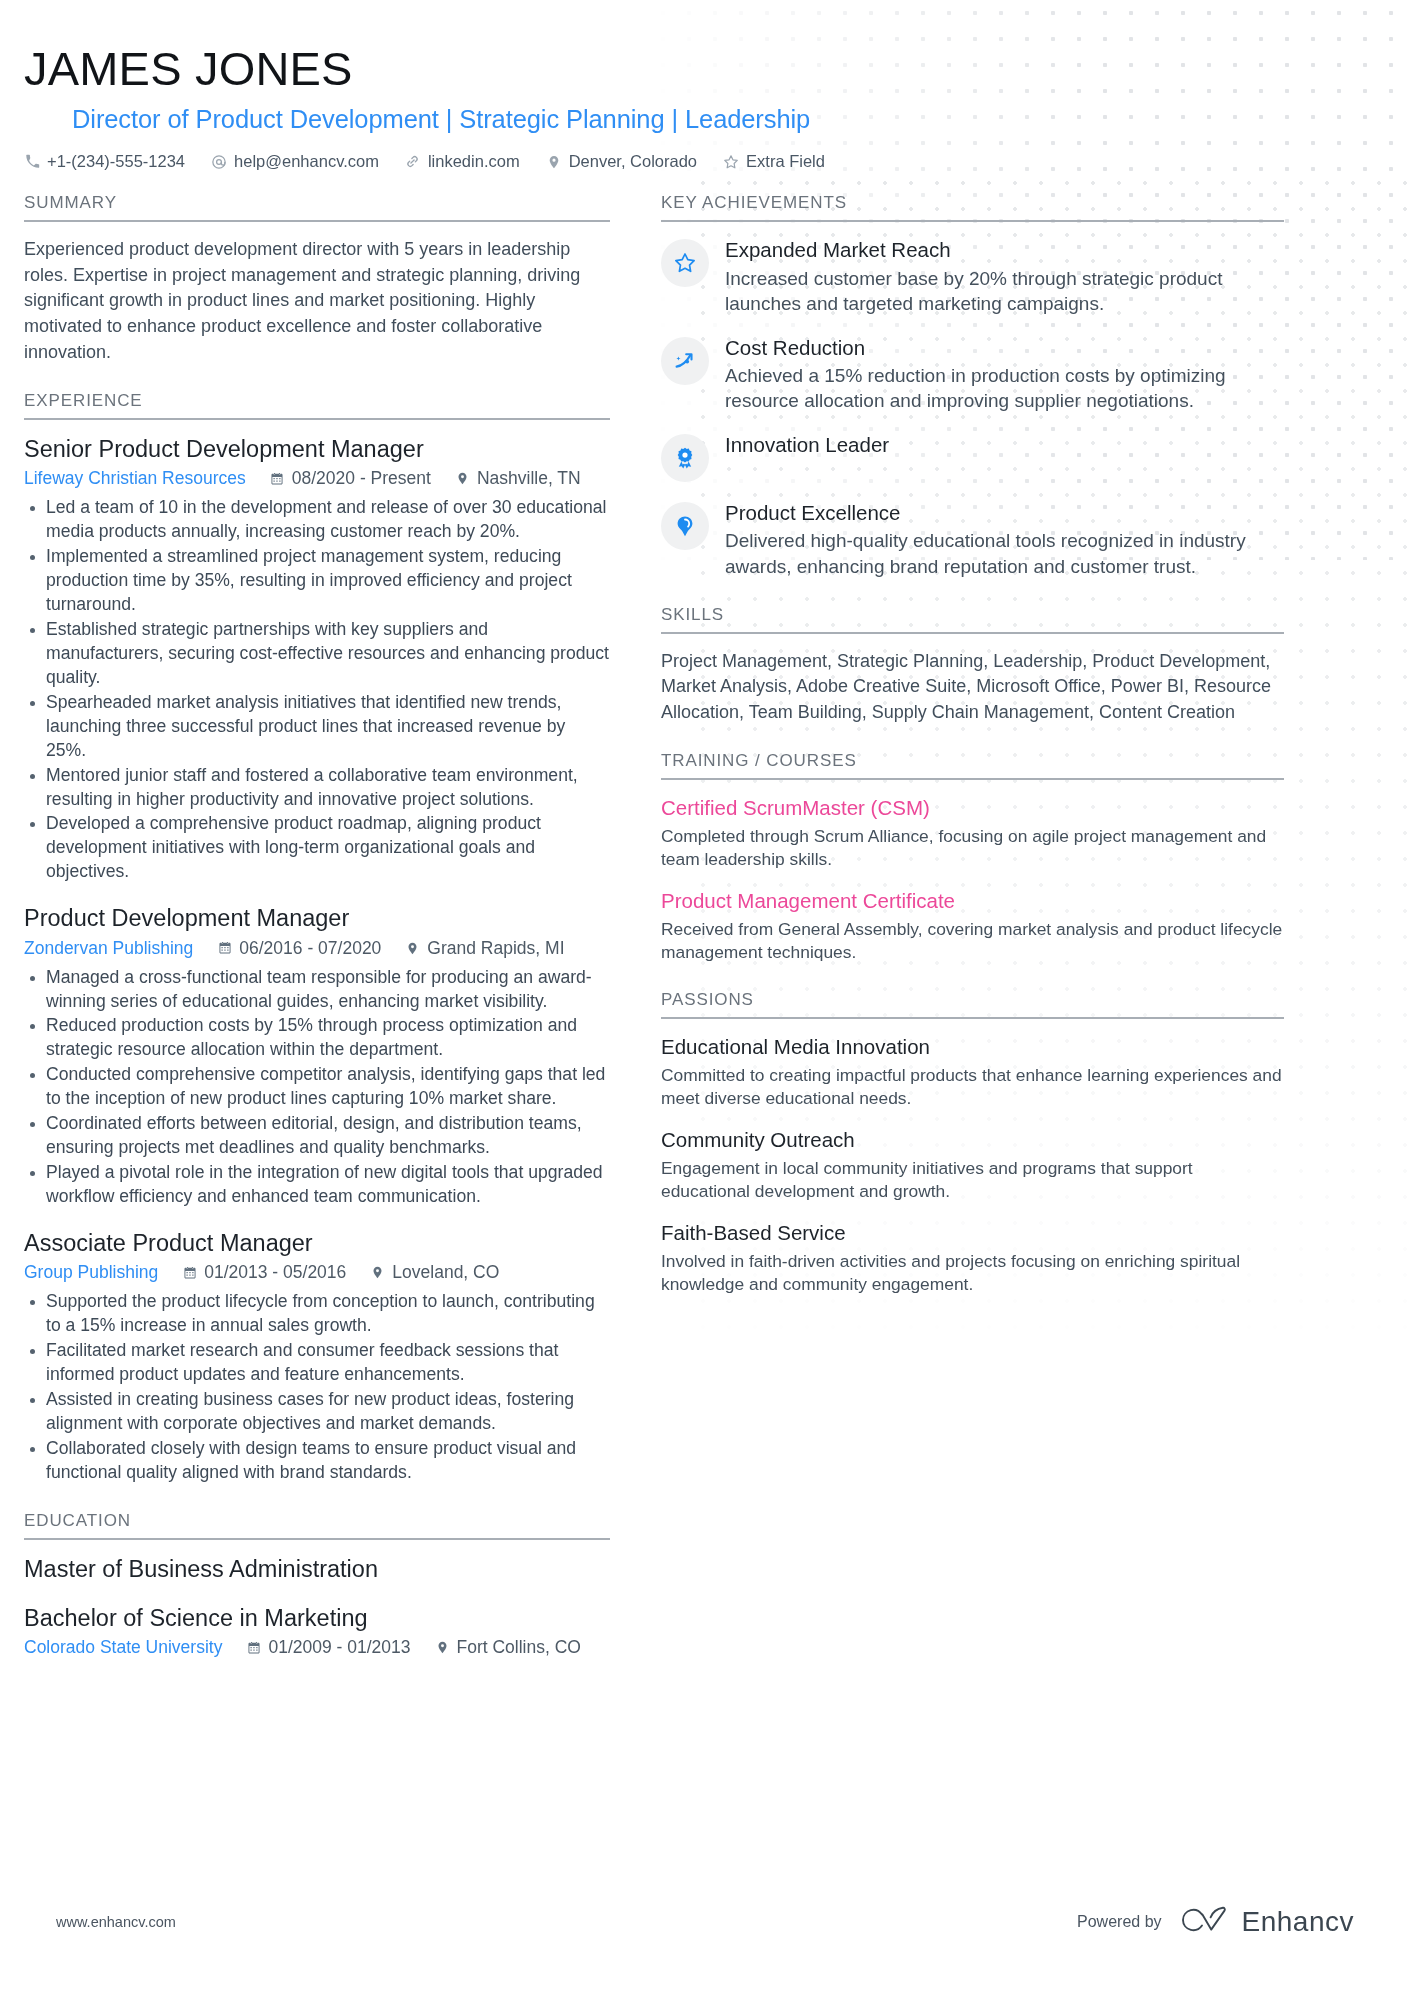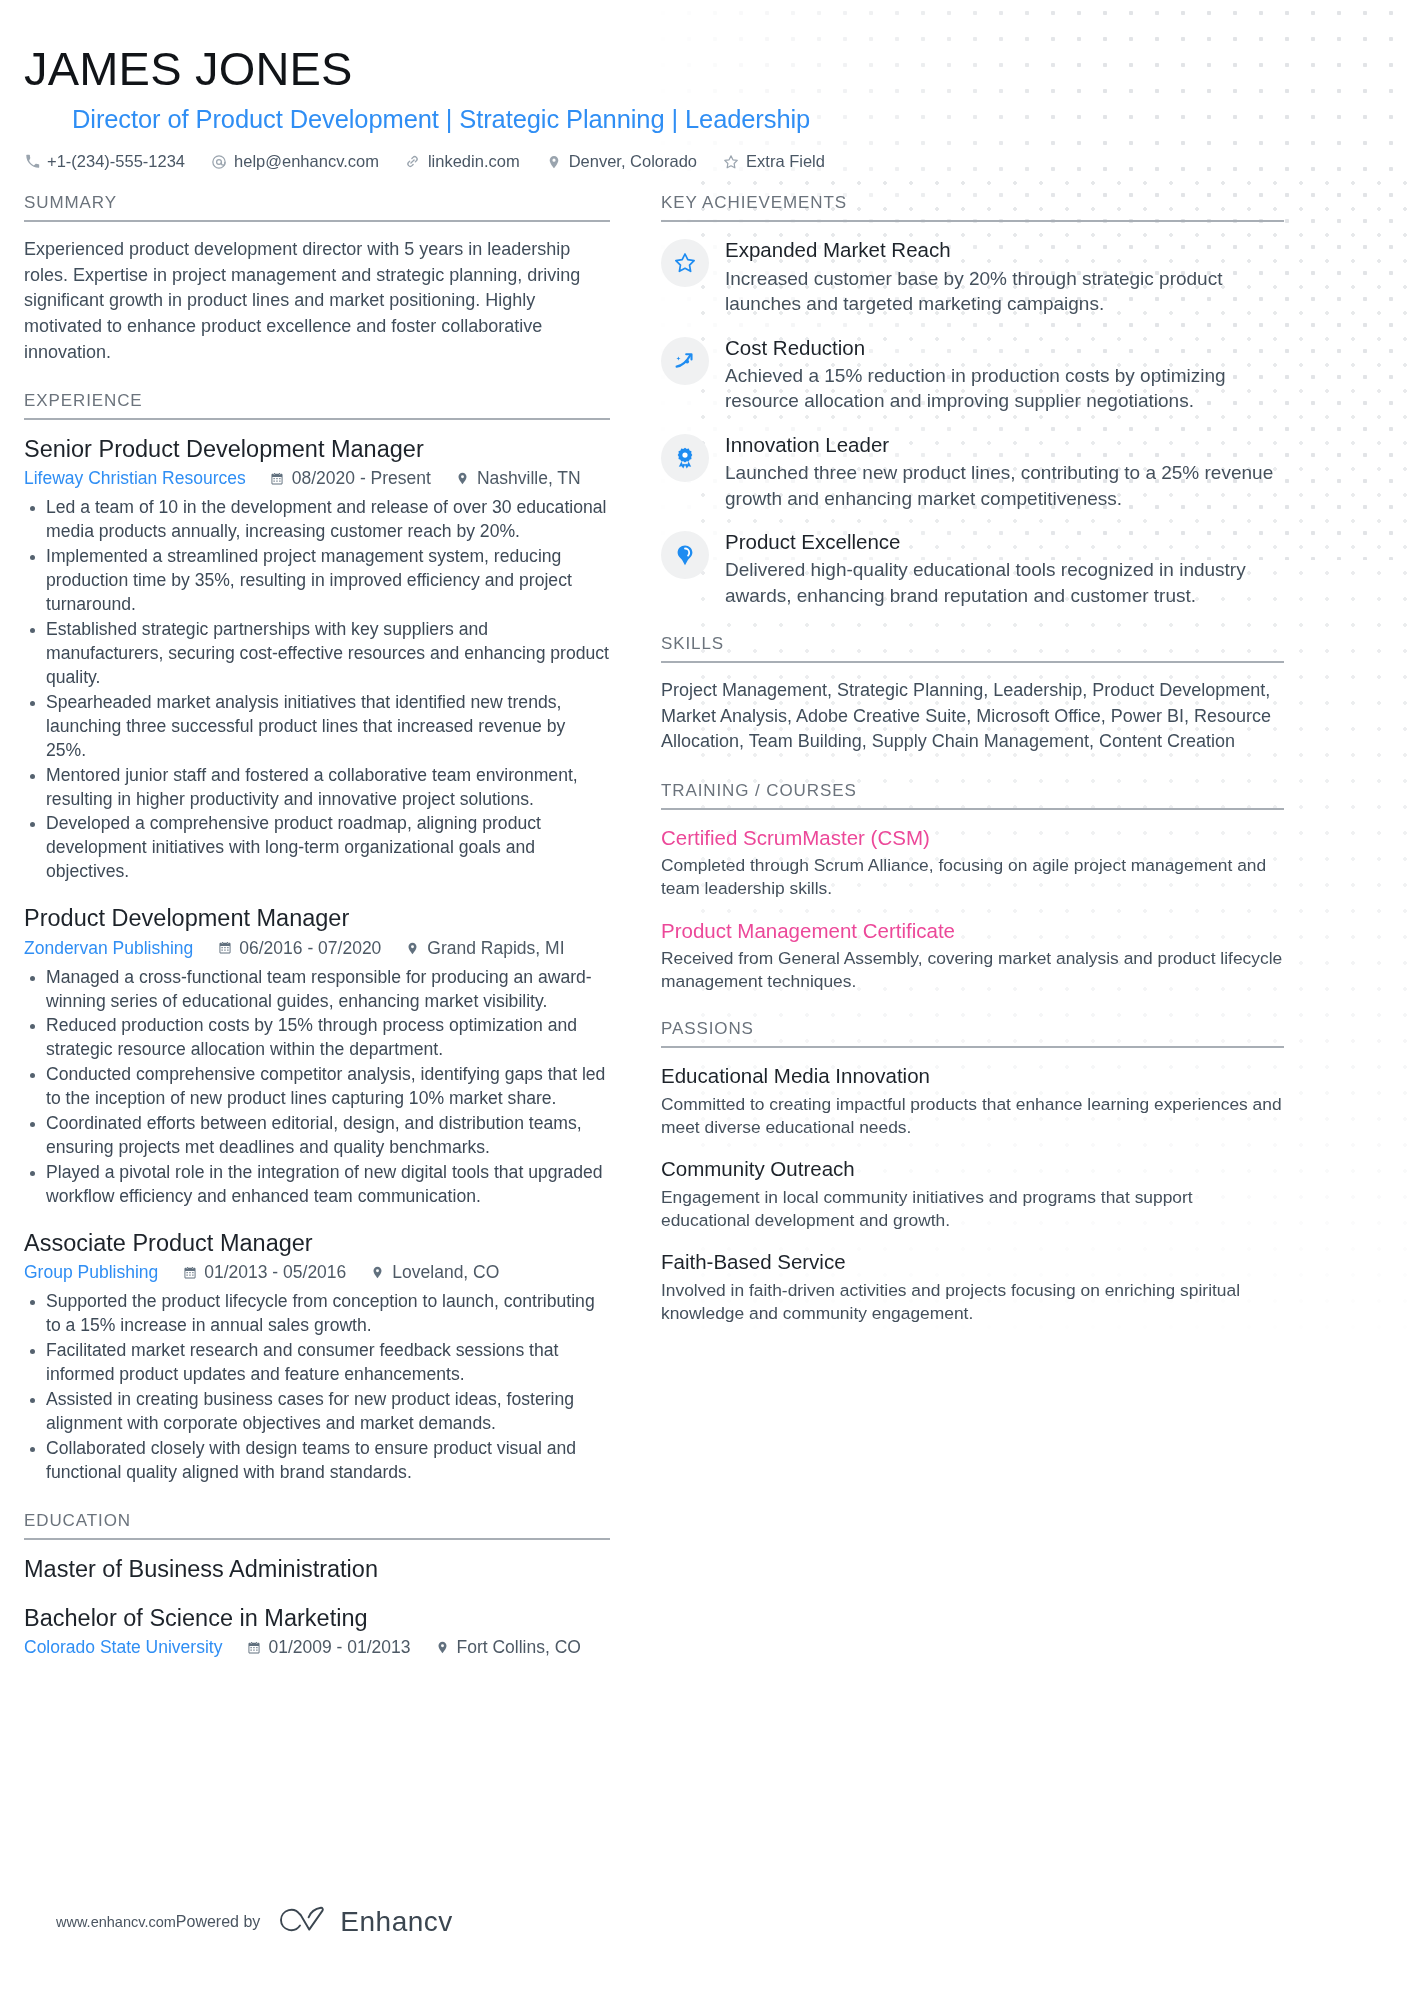--- a/index.html
+++ b/index.html
@@ -142,21 +142,21 @@
   .r-entry { margin-bottom:17px; }
   .r-title-blue { font-size:20.5px; color:#ec4899; line-height:1.3; margin-bottom:3px; }
   .r-title-dark { font-size:20.5px; color:#1d232a; line-height:1.3; margin-bottom:3px; }
   .r-desc { font-size:17.4px; line-height:1.33; color:#44505c; }
 
   
   .footer {
     position:absolute;
     left:56px; right:56px;
     bottom:56px;
-    display:flex; align-items:center; 
+    display:flex; align-items:center; justify-content:space-between;
     z-index:3;
   }
   .footer-url { font-size:14.5px; color:#4a5561; }
   .powered { display:flex; align-items:center; gap:16px; }
   .powered-label { font-size:16px; color:#4a5561; }
   .brand { display:flex; align-items:center; gap:12px; color:#3b4650; }
   .brand-name { font-size:28px; letter-spacing:0.5px; color:#3b4650; font-weight:300; }
 </style>
 </head>
 <body>
@@ -411,21 +411,20 @@
           <div class="ach">
             <div class="ach-ic">
               <svg width="24" height="24" viewBox="0 0 24 24" fill="currentColor">
                   <path d="M12 1.8l1.75 1.1 2.05-.3.75 1.95 1.95.75-.3 2.05L19.3 9.1l-1.1 1.75.3 2.05-1.95.75-.75 1.95-2.05-.3L12 16.4l-1.75-1.1-2.05.3-.75-1.95-1.95-.75.3-2.05L4.7 9.1l1.1-1.75-.3-2.05 1.95-.75.75-1.95 2.05.3L12 1.8z"></path>
                   <circle cx="12" cy="9.1" r="2.6" fill="#ffffff"></circle>
                   <path d="M8.4 15.6l-2.6 5.1 2.9-.55 1.55 2.45 2.0-4.2-1.3-.65-1.25.8-1.3-2.95zM15.6 15.6l2.6 5.1-2.9-.55-1.55 2.45-2.0-4.2 1.3-.65 1.25.8 1.3-2.95z"></path>
                 </svg>
             </div>
             <div class="ach-txt">
               <div class="ach-title">Innovation Leader</div>
-              <div class="ach-desc">Launched three new product lines, contributing to a 25% revenue growth and enhancing market competitiveness.</div>
             </div>
           </div>
 
           <div class="ach">
             <div class="ach-ic">
               <svg width="24" height="24" viewBox="0 0 24 24" fill="currentColor">
                   <path d="M12 2.4c-4.1 0-7.4 3.15-7.4 7.05 0 2.25 1.05 4.1 2.7 5.5 1.0.85 1.6 1.55 1.95 2.35L12 22.2l2.75-4.9c.35-.8.95-1.5 1.95-2.35 1.65-1.4 2.7-3.25 2.7-5.5 0-3.9-3.3-7.05-7.4-7.05z"></path>
                   <path d="M12 4.6a5.1 5.1 0 0 1 5.1 5.1 5.0 5.0 0 0 1-1.35 3.45.9.9 0 0 1-1.35-1.2 3.2 3.2 0 0 0 .9-2.25A3.3 3.3 0 0 0 12 6.4a.9.9 0 0 1 0-1.8z" fill="#ffffff"></path>
                 </svg>
             </div>

